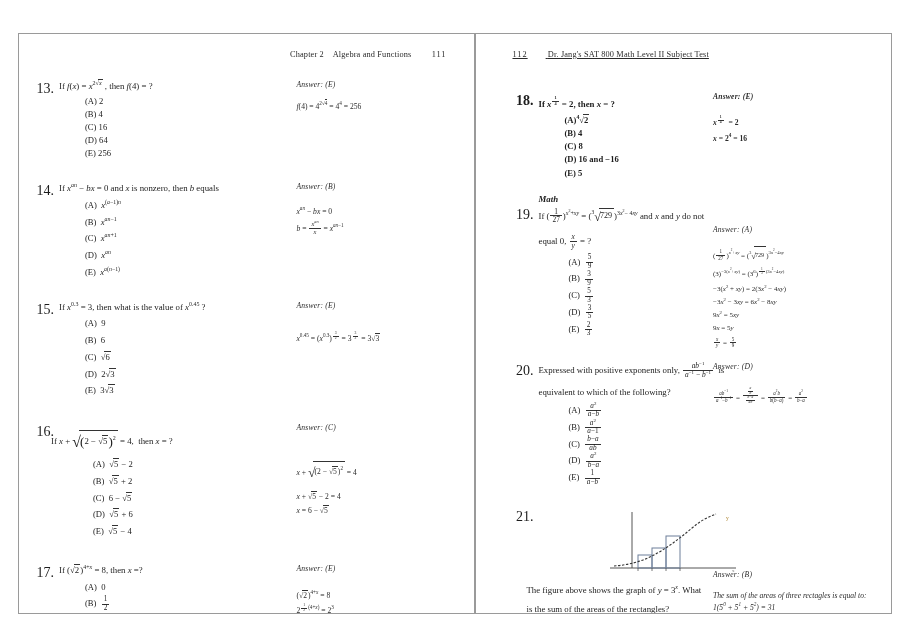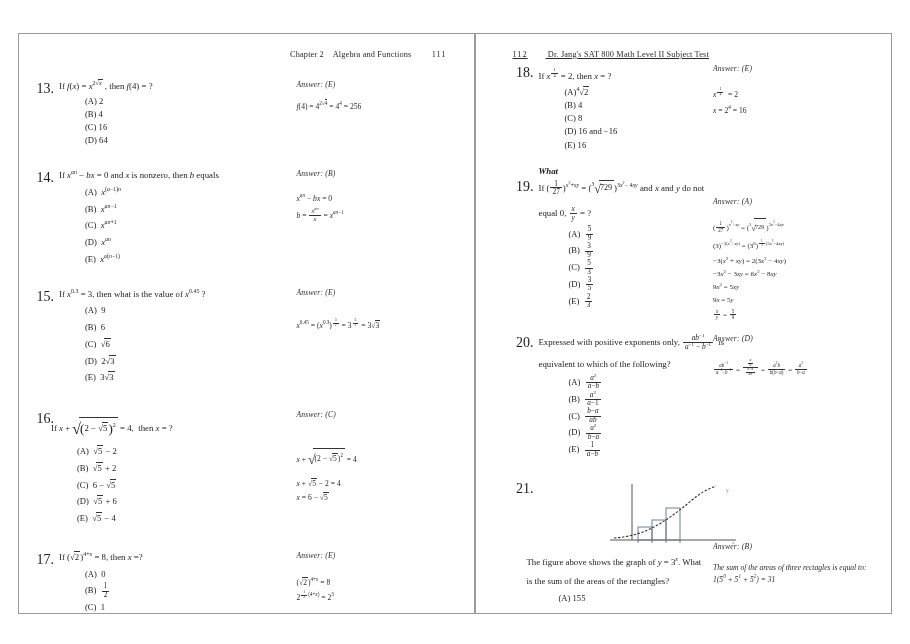--- a/index.html
+++ b/index.html
@@ -170,20 +170,21 @@
         <div class="q-num">13.</div>
         <div class="q-body">
           <div class="q-stem">
             If&nbsp;<span class="mi">f</span>(<span class="mi">x</span>) = <span class="mi">x</span><sup>2<span class="rad"><span class="sqrtsign">√</span><span class="bar"><span class="mi">x</span></span></span></sup> , then <span class="mi">f</span>(4) = ?
           </div>
           <div class="choices">
             <div class="choice">(A) 2</div>
             <div class="choice">(B) 4</div>
             <div class="choice">(C) 16</div>
             <div class="choice">(D) 64</div>
+            <div class="choice">(E) 256</div>
           </div>
         </div>
         <div class="ans" style="top:0px; right:4px;">
           <div class="ans-hdr">Answer: (E)</div>
           <div class="ans-work">
             <div class="ln"><span class="mi">f</span>(4) = 4<sup>2√<span style="border-top:1px solid #333">4</span></sup> = 4<sup>4</sup> = 256</div>
           </div>
         </div>
       </div>
 
@@ -231,21 +232,21 @@
           </div>
         </div>
       </div>
 
       <div class="q" style="margin-top:24px">
         <div class="q-num">16.</div>
         <div class="q-body">
           <div class="q-stem" style="margin-top:7px; margin-left:-8px;">
             If <span class="mi">x</span> + <span class="bigrad"><span class="sym">√</span><span class="cnt"><span class="paren-big">(</span>2 − <span class="rad">√<span class="bar">5</span></span><span class="paren-big">)</span><sup>2</sup></span></span> = 4, &nbsp;then <span class="mi">x</span> = ?
           </div>
-          <div class="choices" style="margin-left:18px">
+          <div class="choices" style="margin-left:34px">
             <div class="choice spaced">(A)&nbsp; <span class="rad">√<span class="bar">5</span></span> − 2</div>
             <div class="choice spaced">(B)&nbsp; <span class="rad">√<span class="bar">5</span></span> + 2</div>
             <div class="choice spaced">(C)&nbsp; 6 − <span class="rad">√<span class="bar">5</span></span></div>
             <div class="choice spaced">(D)&nbsp; <span class="rad">√<span class="bar">5</span></span> + 6</div>
             <div class="choice spaced">(E)&nbsp; <span class="rad">√<span class="bar">5</span></span> − 4</div>
           </div>
         </div>
         <div class="ans" style="top:0px; right:4px;">
           <div class="ans-hdr">Answer: (C)</div>
           <div class="ans-work" style="margin-top:25px">
@@ -283,44 +284,44 @@
   </div>
 
   <div class="page page-right">
     <div class="page-inner">
 
       <div class="runhead runhead-left">
         <span class="rh-folio">112</span>
         <span class="rh-title">Dr. Jang's SAT 800 Math Level II Subject Test</span>
       </div>
 
-      <div class="q" style="margin-top:0; margin-left:22px;">
+      <div class="q" style="margin-top:28px; margin-left:22px;font-weight:bold;">
         <div class="q-num">18.</div>
         <div class="q-body">
           <div class="q-stem" style="margin-top:4px">
             If&nbsp;<span class="mi">x</span><sup><span class="frac sm"><span class="num">1</span><span class="den">4</span></span></sup> = 2, then <span class="mi">x</span> = ?
           </div>
           <div class="choices" style="margin-top:4px">
             <div class="choice">(A)<sup>4</sup><span class="rad">√<span class="bar">2</span></span></div>
             <div class="choice">(B) 4</div>
             <div class="choice">(C) 8</div>
             <div class="choice">(D) 16 and −16</div>
-            <div class="choice">(E) 16</div>
+            <div class="choice">(E) 5</div>
           </div>
         </div>
         <div class="ans" style="top:0px; right:4px;">
           <div class="ans-hdr">Answer: (E)</div>
           <div class="ans-work" style="margin-top:14px">
             <div class="ln" style="line-height:2.2"><span class="mi">x</span><sup><span class="frac sm"><span class="num">1</span><span class="den">4</span></span></sup> &nbsp;= 2</div>
             <div class="ln"><span class="mi">x</span> = 2<sup>4</sup> = 16</div>
           </div>
         </div>
       </div>
 
-      <div class="section-label" style="margin-left:48px">What</div>
+      <div class="section-label" style="margin-left:48px">Math</div>
 
       <div class="q" style="margin-top:2px; margin-left:22px;">
         <div class="q-num">19.</div>
         <div class="q-body">
           <div class="q-stem" style="margin-top:2px">
             If (<span class="frac"><span class="num">1</span><span class="den">27</span></span>)<sup><span class="mi">x</span><sup>2</sup>+<span class="mi">xy</span></sup> = (<span class="bigrad" style="font-size:92%"><sup>3</sup><span class="sym" style="font-size:150%">√</span><span class="cnt">729</span></span>)<sup>3<span class="mi">x</span><sup>2</sup>− 4<span class="mi">xy</span></sup> and <span class="mi">x</span> and <span class="mi">y</span> do not
           </div>
           <div class="q-stem" style="margin-top:7px">
             equal 0, <span class="frac"><span class="num"><span class="mi">x</span></span><span class="den"><span class="mi">y</span></span></span> = ?
           </div>

